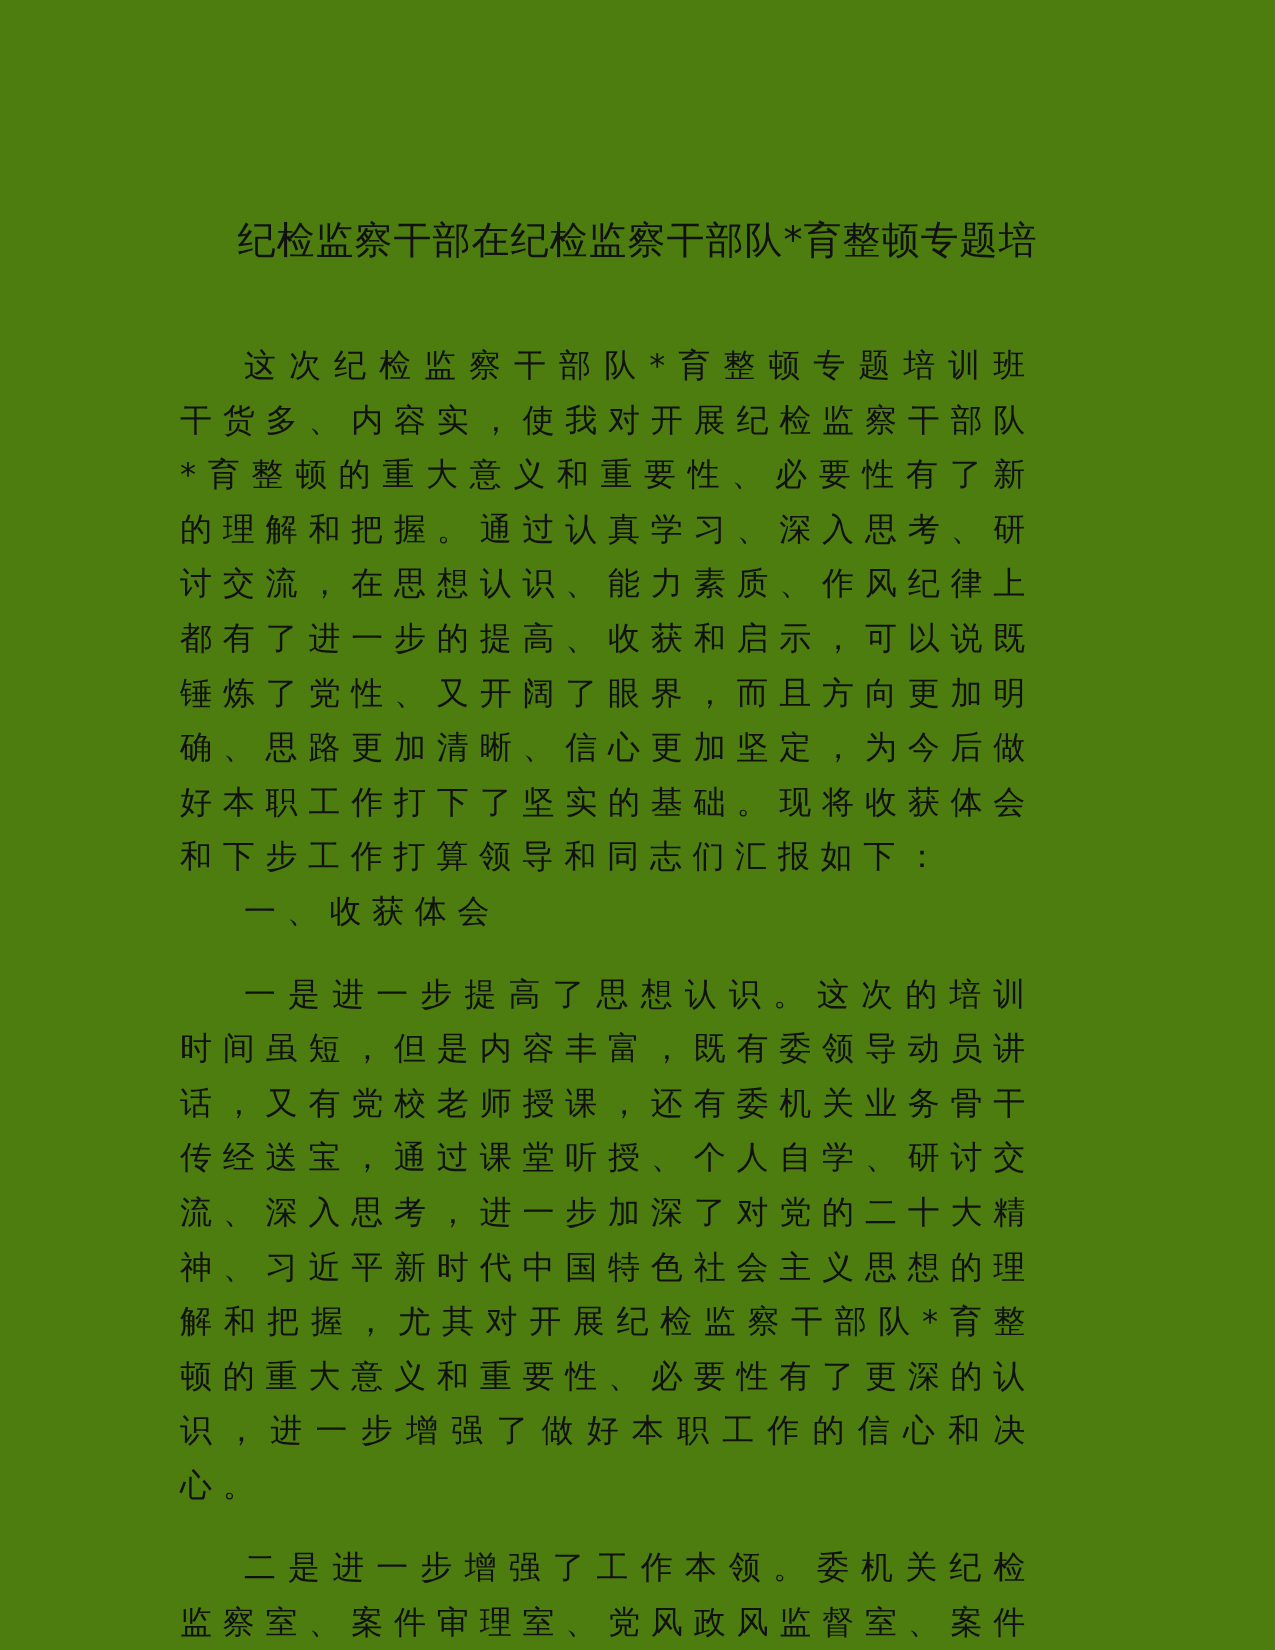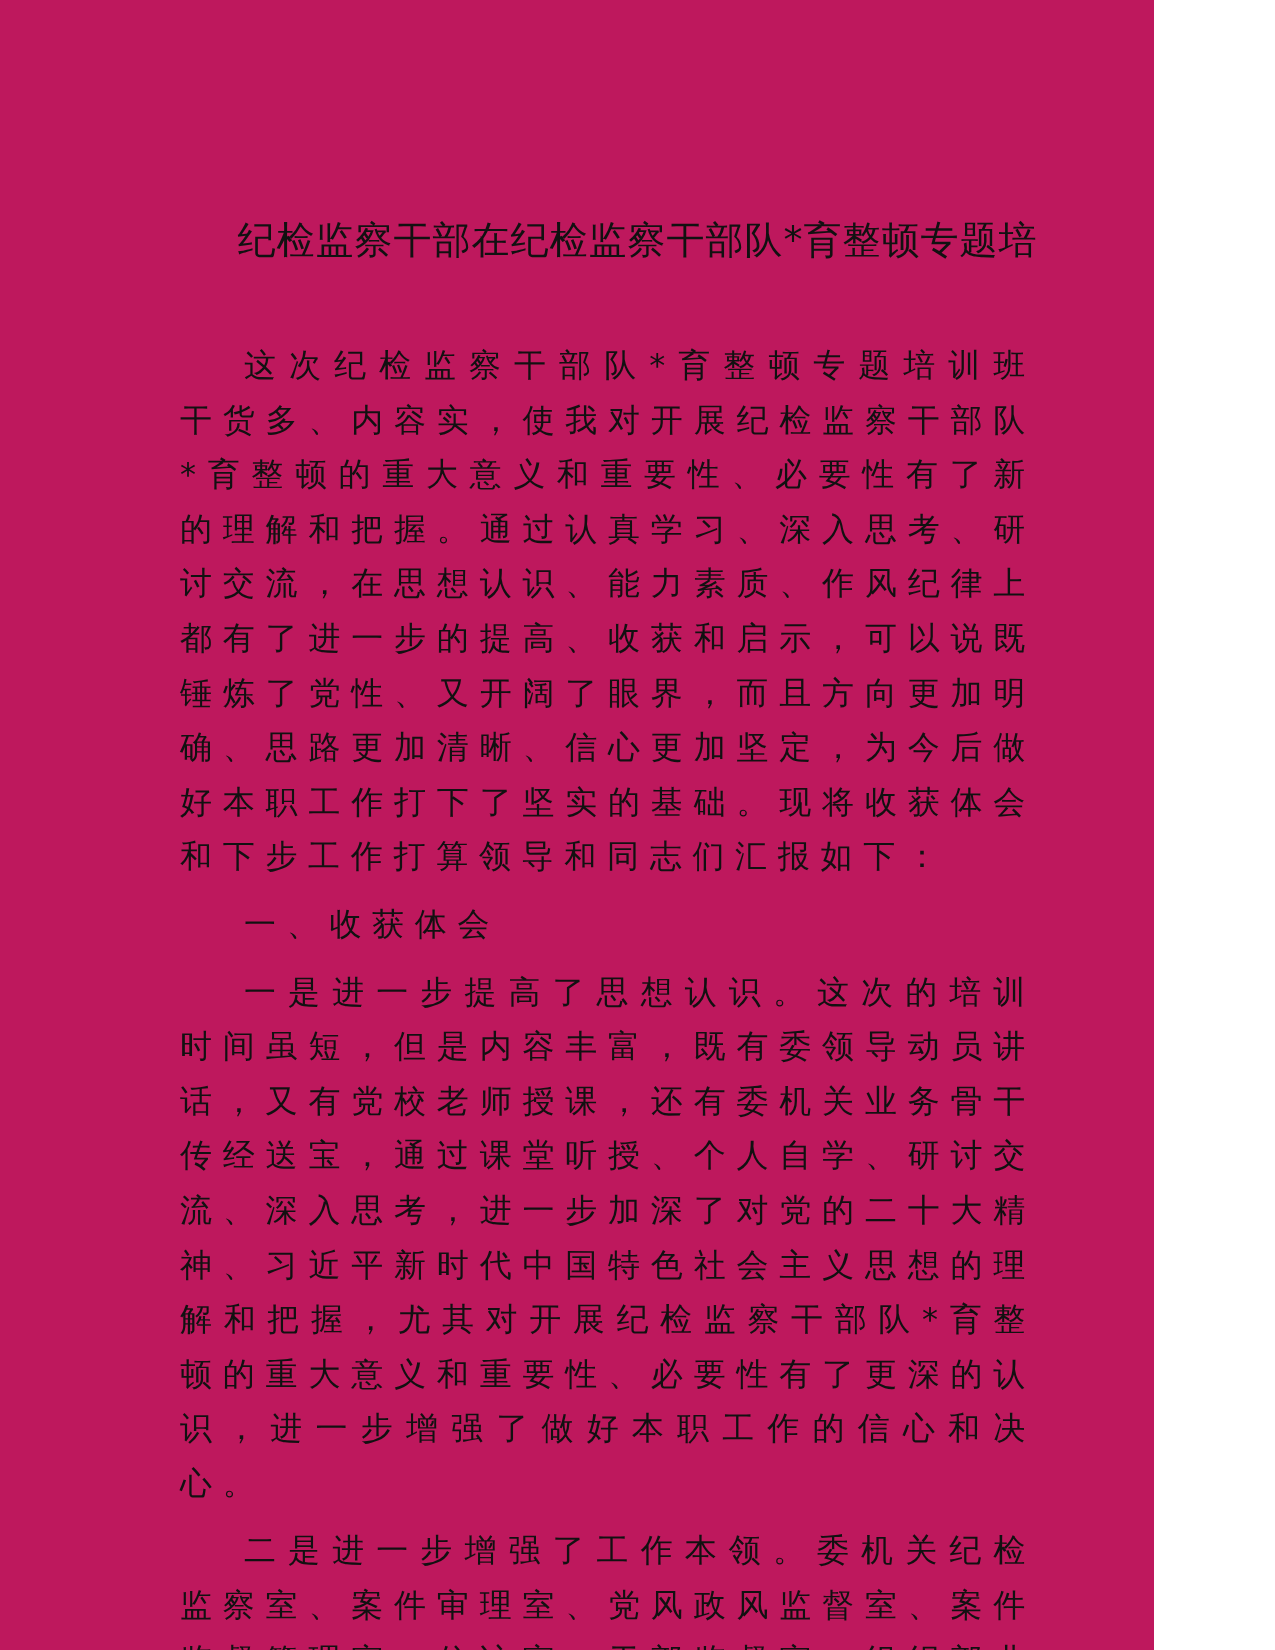--- a/index.html
+++ b/index.html
@@ -12,23 +12,23 @@
       height: 1650px;
       position: relative;
       overflow: hidden;
       font-family: "DejaVu Sans", "Liberation Sans", sans-serif;
       color: #111111;
     }
     .page {
       position: absolute;
       left: 0;
       top: 0;
-      width: 1154px;
+      width: 1275px;
       height: 1650px;
-      background: #be185d;
+      background: #4d7c0f;
     }
     .title {
       position: absolute;
       left: 150px;
       width: 975px;
       top: 212px;
       text-align: center;
       font-size: 38px;
       line-height: 56px;
       letter-spacing: 1px;
@@ -46,24 +46,23 @@
       margin: 0;
       font-size: 32px;
       line-height: 54.6px;
       letter-spacing: 10.7px;
       text-align: justify;
       text-indent: 64px;
       word-break: break-all;
       color: #111111;
     }
     .para.gap {
-      margin-top: 13px;
+      margin-top: 28px;
     }
     .para.heading {
-      margin-top: 13px;
     }
   </style>
 </head>
 <body>
 
 <div class="page">
   <h1 class="title">
     <div>纪检监察干部在纪检监察干部队*育整顿专题培</div>
   </h1>
 

